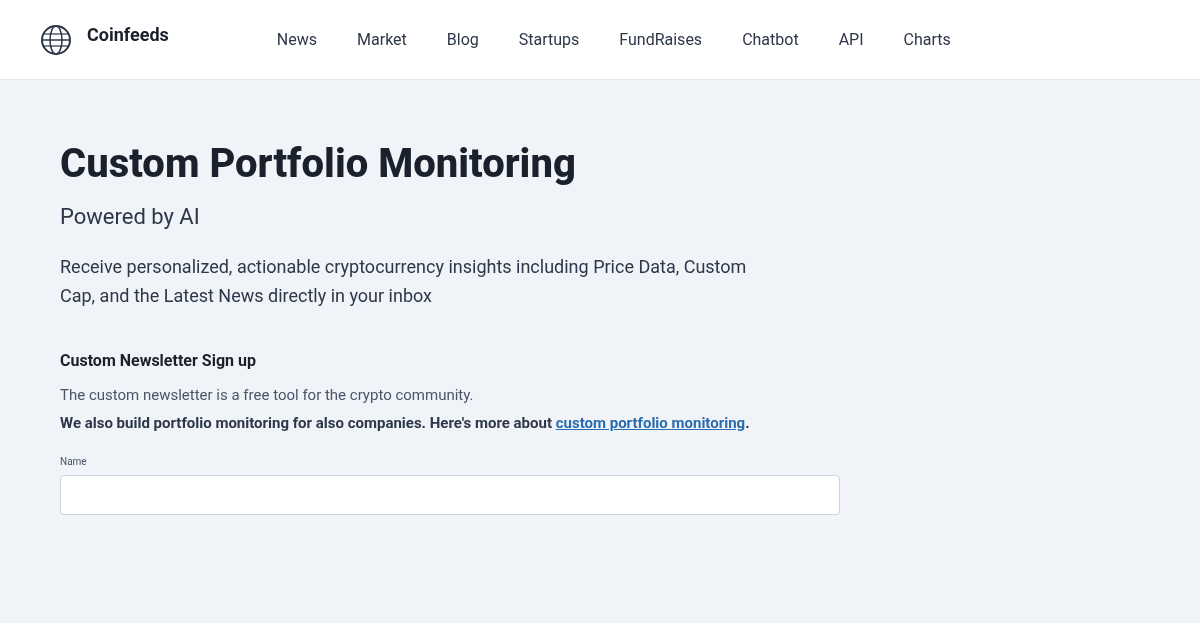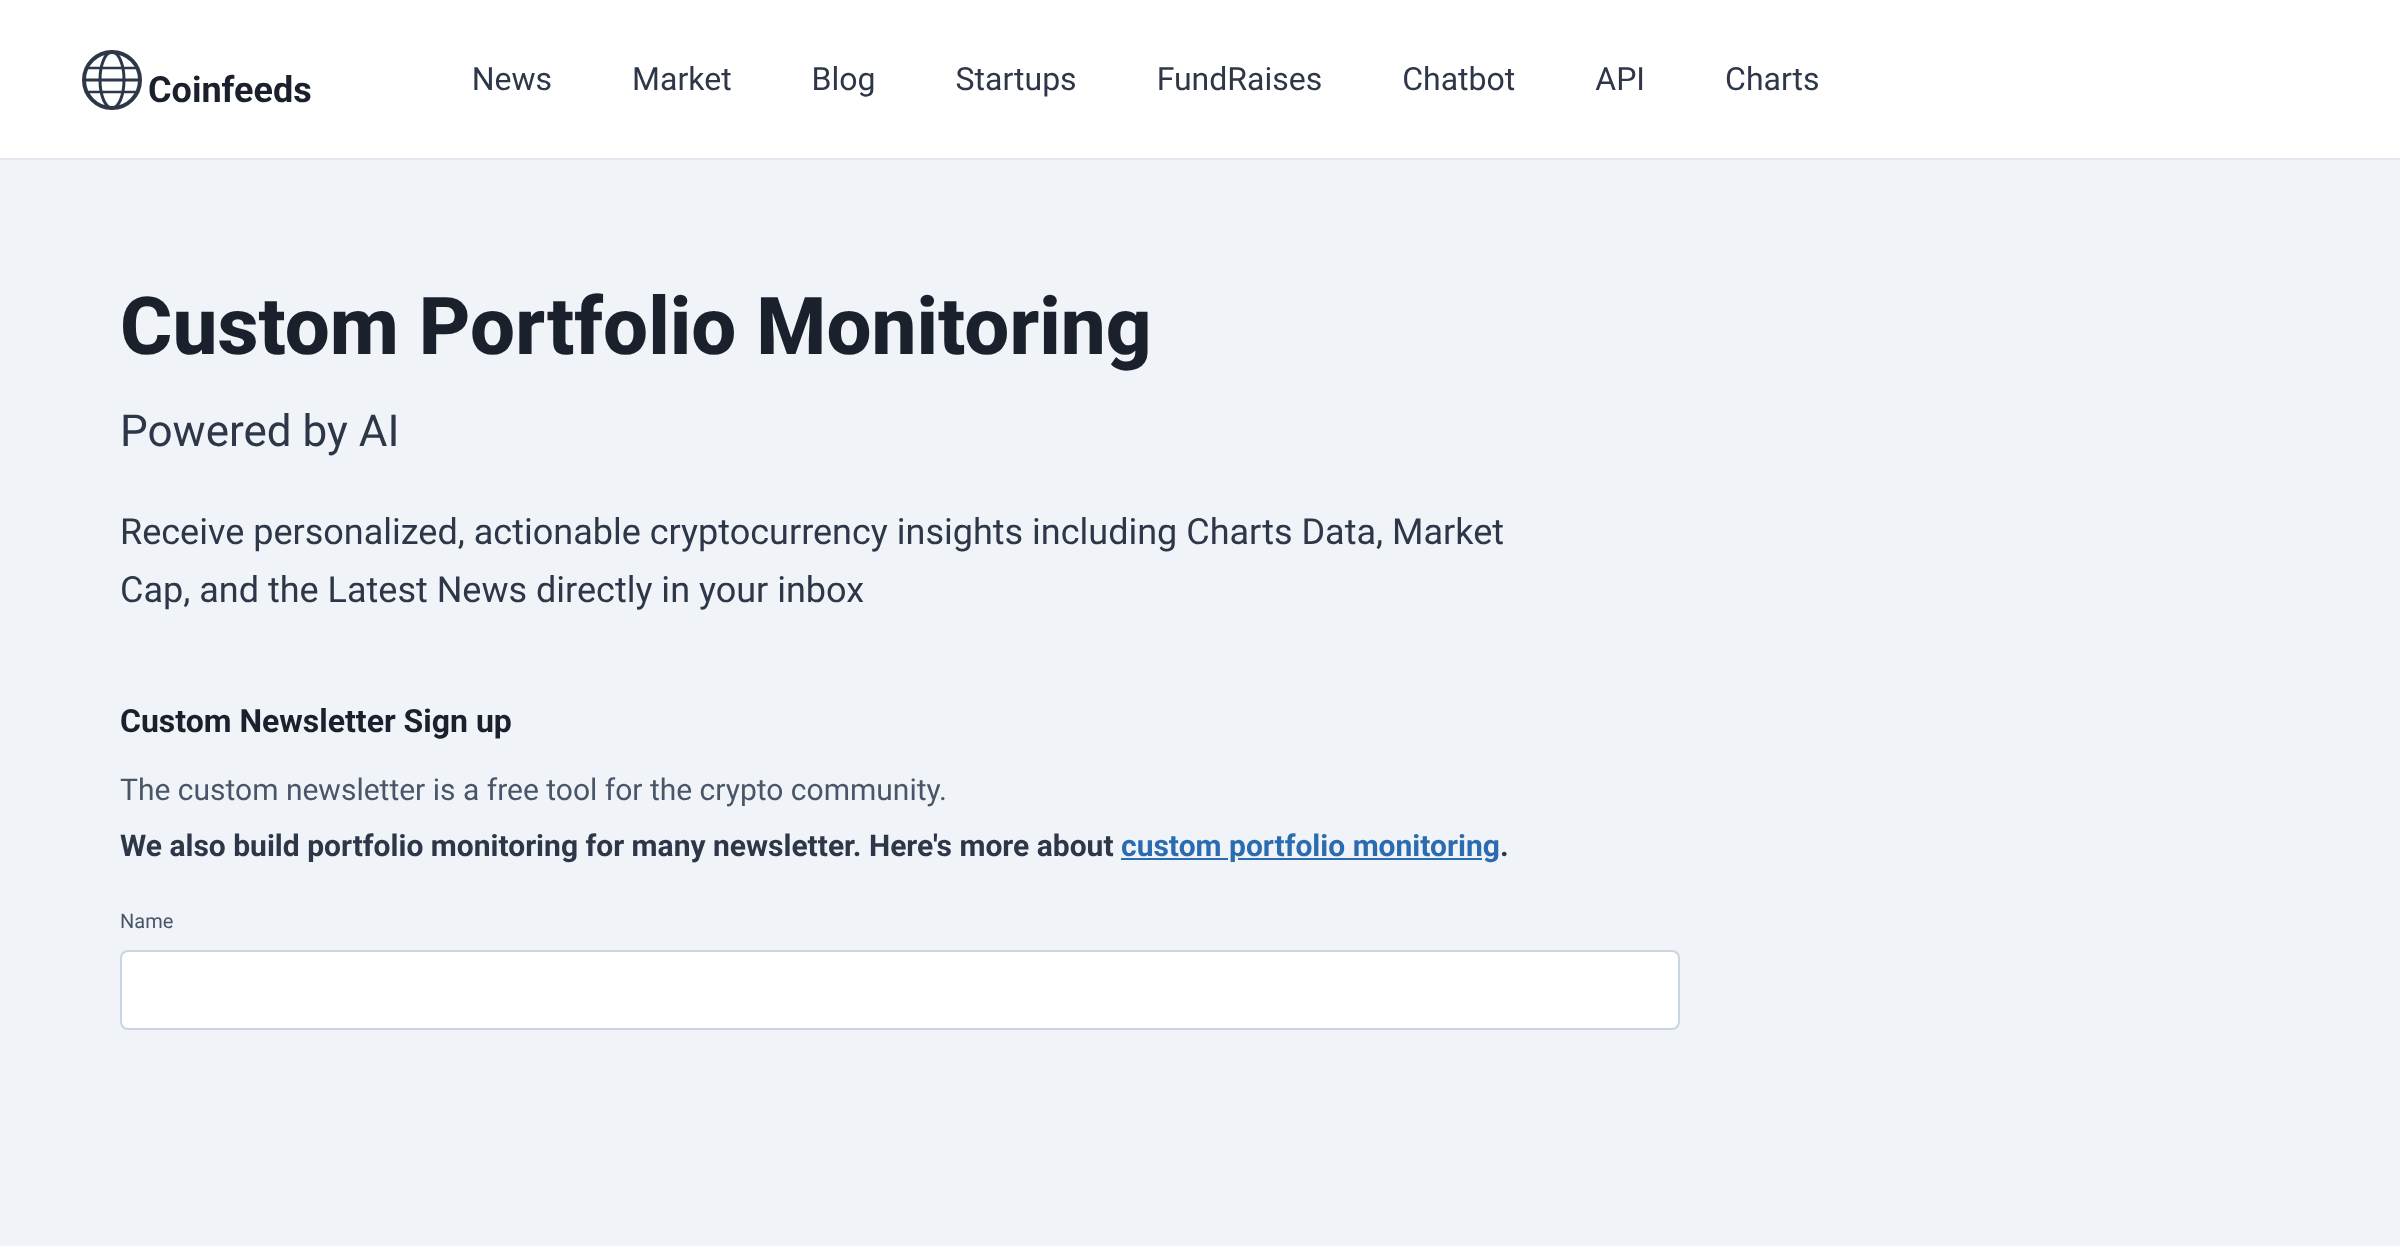--- a/index.html
+++ b/index.html
@@ -21,23 +21,23 @@
       background-color: #ffffff;
       border-bottom: 1px solid #e2e8f0;
       padding: 0 40px;
       height: 80px;
       display: flex;
       align-items: center;
     }
 
     .logo-area {
       display: flex;
-      align-items: flex-end;
-      gap: 2px;
-      margin-right: 60px;
+      align-items: flex-start;
+      gap: 15px;
+      margin-right: 88px;
       text-decoration: none;
       color: #1a202c;
     }
 
     .logo-icon {
       width: 32px;
       height: 32px;
     }
 
     .logo-text {
@@ -161,26 +161,26 @@
     <a href="#">FundRaises</a>
     <a href="#">Chatbot</a>
     <a href="#">API</a>
     <a href="#">Charts</a>
   </nav>
 </header>
 
 <main>
   <h1 class="page-title">Custom Portfolio Monitoring</h1>
   <p class="subtitle">Powered by AI</p>
-  <p class="description">Receive personalized, actionable cryptocurrency insights including Charts Data, Market Cap, and the Latest News directly in your inbox</p>
+  <p class="description">Receive personalized, actionable cryptocurrency insights including Price Data, Custom Cap, and the Latest News directly in your inbox</p>
 
   <h2 class="section-title">Custom Newsletter Sign up</h2>
   <p class="free-tool-text">The custom newsletter is a free tool for the crypto community.</p>
 
   <p class="portfolio-text">
-    <span>We also build portfolio monitoring for many newsletter. Here's more about </span><a class="portfolio-link" href="#">custom portfolio monitoring</a><span>.</span>
+    <span>We also build portfolio monitoring for also companies. Here's more about </span><a class="portfolio-link" href="#">custom portfolio monitoring</a><span>.</span>
   </p>
 
   <div>
     <label class="form-label">Name</label>
     <input class="form-input" type="text" style="">
   </div>
 </main>
 
 </body></html>

